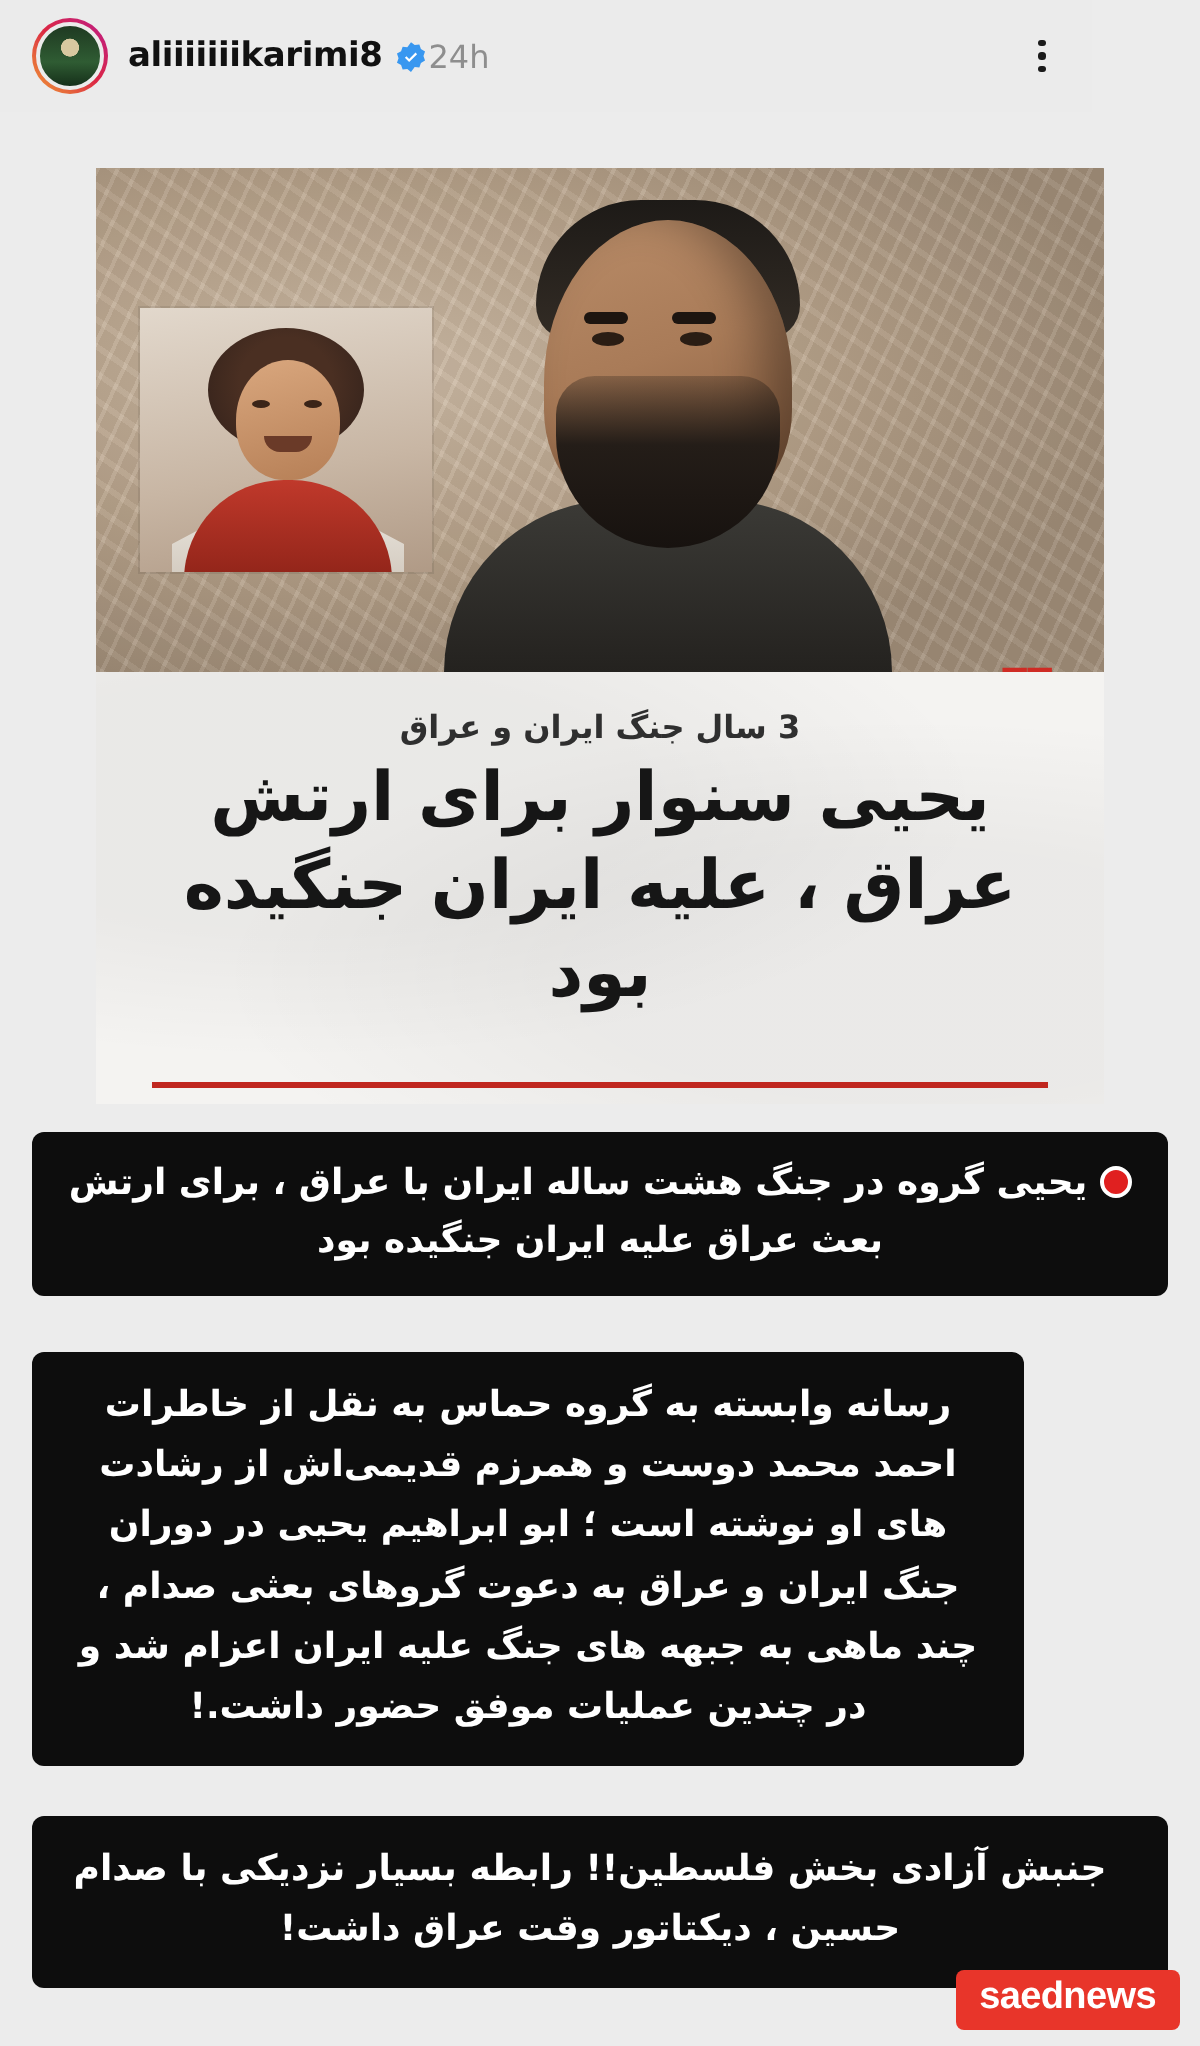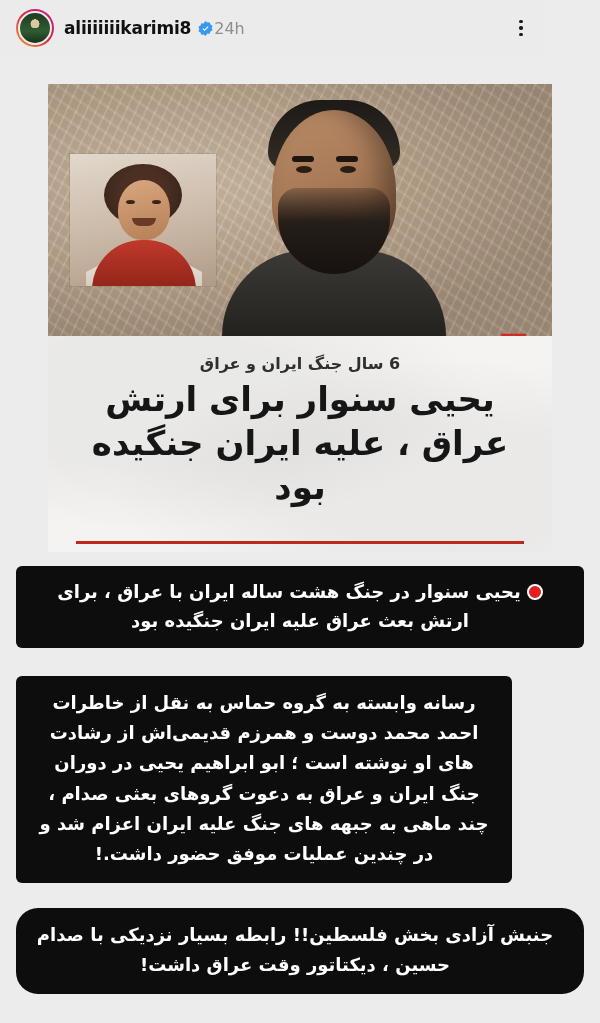--- a/index.html
+++ b/index.html
@@ -232,21 +232,21 @@
     vertical-align: -2px; margin-left: 6px;
   }
   .cap-2 {
     left: 16px; top: 676px; width: 496px;
     padding: 12px 18px 14px 18px;
     font-size: 18px; line-height: 1.68;
   }
   .cap-3 {
     left: 16px; top: 908px; width: 568px;
     padding: 12px 18px 14px 8px;
-    font-size: 18px; line-height: 1.68; border-radius: 22px;
+    font-size: 18px; line-height: 1.68;
   }
 
   
   .watermark {
     position: absolute;
     right: 10px; bottom: 8px;
     background: #e8352a;
     color: #fff;
     font-size: 19px; font-weight: bold;
     padding: 3px 12px 5px 12px;
@@ -296,28 +296,29 @@
         <div class="inset-face"></div>
         <div class="inset-eye l"></div>
         <div class="inset-eye r"></div>
         <div class="inset-smile"></div>
         <div class="inset-collar"></div>
         <div class="inset-scarf"></div>
       </div>
     </div>
     <div class="quote-mark">❞</div>
     <div class="card-body">
-      <div class="kicker">6 سال جنگ ایران و عراق</div>
+      <div class="kicker">3 سال جنگ ایران و عراق</div>
       <div class="headline">یحیی سنوار برای ارتش عراق ، علیه ایران جنگیده بود</div>
       <div class="card-rule"></div>
     </div>
   </div>
 
   <div class="caption cap-1">
-    <span class="dot"></span><span>یحیی سنوار در جنگ هشت ساله ایران با عراق ، برای ارتش بعث عراق علیه ایران جنگیده بود</span>
+    <span class="dot"></span><span>یحیی گروه در جنگ هشت ساله ایران با عراق ، برای ارتش بعث عراق علیه ایران جنگیده بود</span>
   </div>
 
   <div class="caption cap-2">رسانه وابسته به گروه حماس به نقل از خاطرات احمد محمد دوست و همرزم قدیمی‌اش از رشادت های او نوشته است ؛ ابو ابراهیم یحیی در دوران جنگ ایران و عراق به دعوت گروهای بعثی صدام ، چند ماهی به جبهه های جنگ علیه ایران اعزام شد و در چندین عملیات موفق حضور داشت.!</div>
 
   <div class="caption cap-3">جنبش آزادی بخش فلسطین!! رابطه بسیار نزدیکی با صدام حسین ، دیکتاتور وقت عراق داشت!</div>
 
+  <div class="watermark">saednews</div>
 
 </div>
 
 </body></html>

